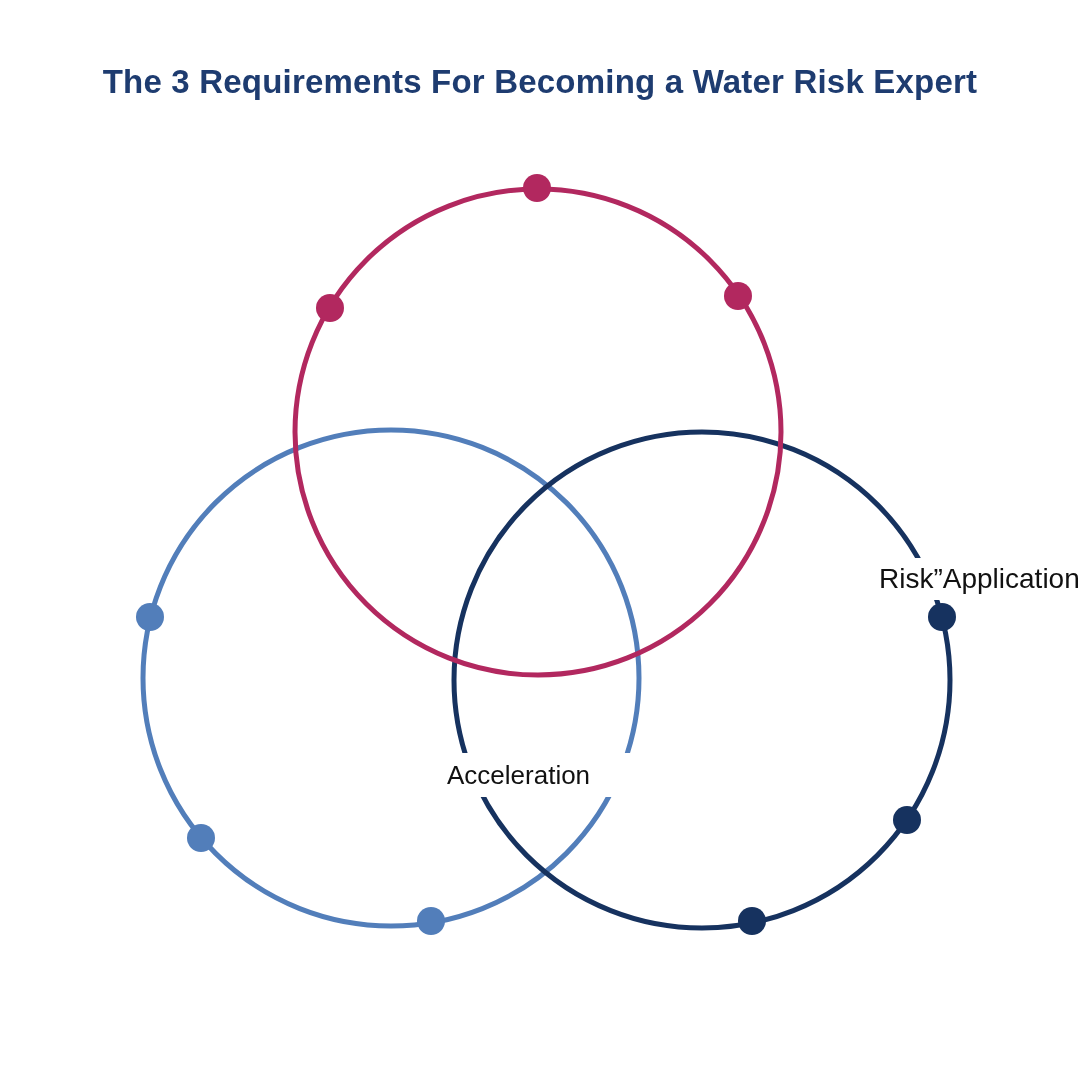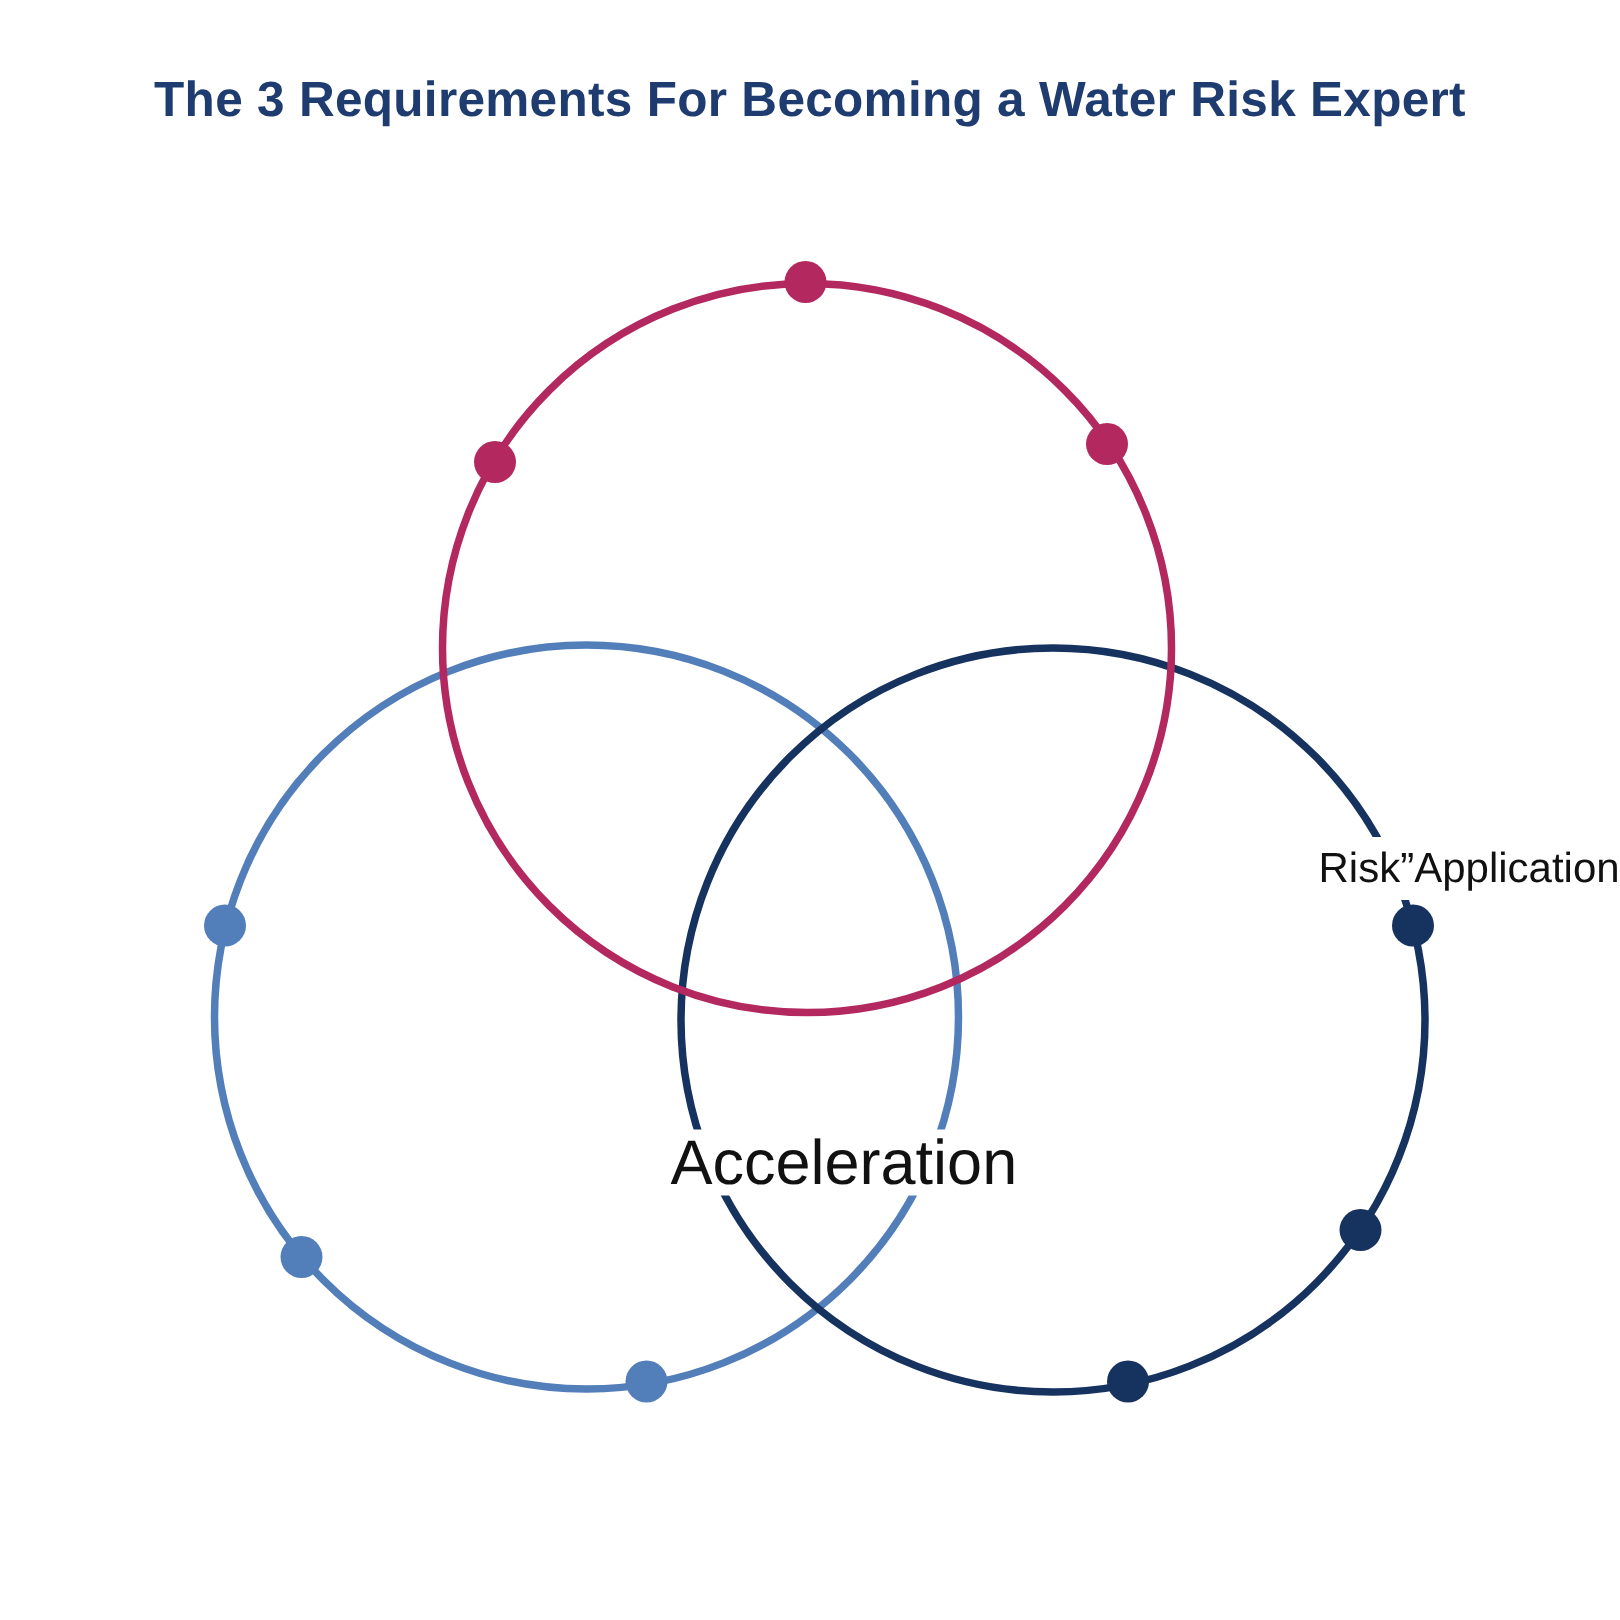--- a/index.html
+++ b/index.html
@@ -9,21 +9,21 @@
   body {
     width: 1080px;
     height: 1080px;
     position: relative;
     overflow: hidden;
     background: #ffffff;
     font-family: "Liberation Sans", sans-serif;
   }
   .title {
     position: absolute;
-    top: 44px;
+    top: 60px;
     left: 0;
     width: 1080px;
     text-align: center;
     font-size: 33px;
     line-height: 44px;
     font-weight: 700;
     letter-spacing: 0.2px;
     color: #1e3c70;
   }
   .venn-stage {
@@ -53,13 +53,13 @@
     <circle cx="942" cy="617" r="14" fill="#16325f"></circle>
     <circle cx="907" cy="820" r="14" fill="#16325f"></circle>
     <circle cx="752" cy="921" r="14" fill="#16325f"></circle>
     <circle cx="537" cy="188" r="14" fill="#b2285f"></circle>
     <circle cx="330" cy="308" r="14" fill="#b2285f"></circle>
     <circle cx="738" cy="296" r="14" fill="#b2285f"></circle>
   </svg>
 
 <div class="venn-label" style="left: 876px; top: 558px; width: 210px; height: 42px; line-height: 42px; font-size: 28px; text-align: left; padding-left: 3px;"><span>Risk”Application</span></div>
 
-<div class="venn-label" style="left: 447px; top: 753px; width: 200px; height: 44px; line-height: 44px; font-size: 42px; text-align: right;"><span>Acceleration</span></div>
+<div class="venn-label" style="left: 447px; top: 753px; width: 200px; height: 44px; line-height: 44px; font-size: 26px; text-align: left;"><span>Acceleration</span></div>
 
 </body></html>

